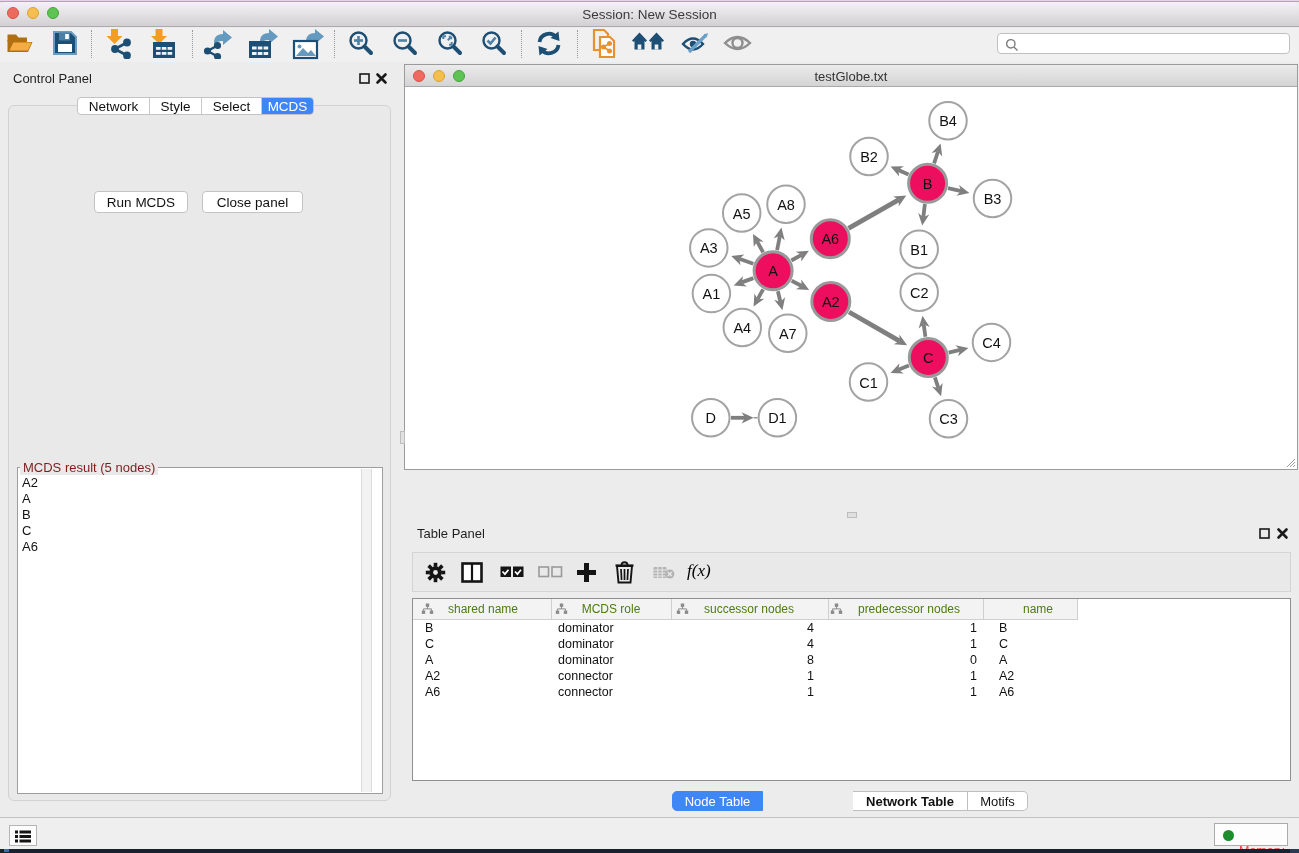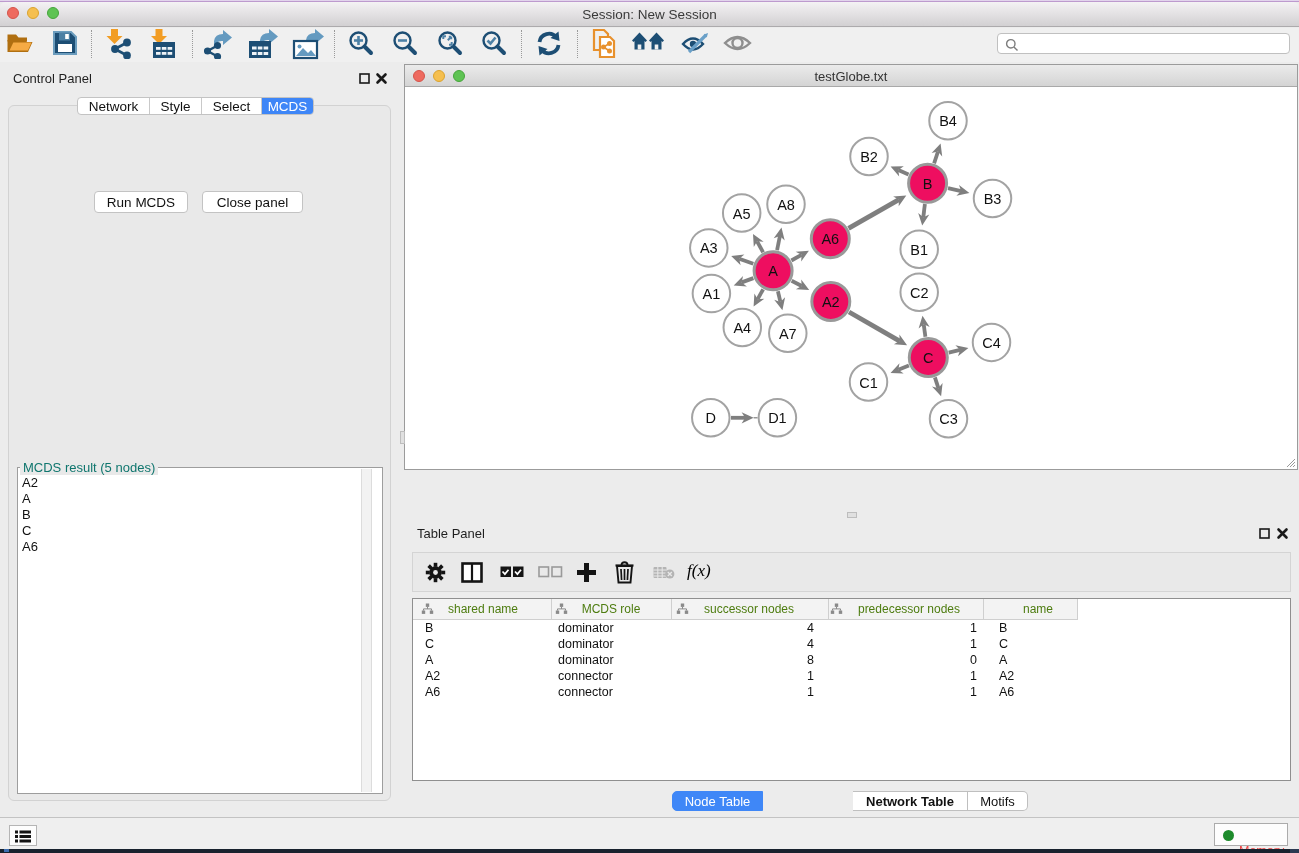--- a/index.html
+++ b/index.html
@@ -186,21 +186,21 @@
   <div class="seg" style="left:77px;top:35px;">
     <div style="width:72px;">Network</div>
     <div style="width:52px;">Style</div>
     <div style="width:60px;">Select</div>
     <div class="sel" style="width:51px;">MCDS</div>
   </div>
   <div class="btn" style="left:94px;top:129px;width:94px;height:22px;">Run MCDS</div>
   <div class="btn" style="left:202px;top:129px;width:101px;height:22px;">Close panel</div>
 
   <div class="abs" style="left:17px;top:405px;width:366px;height:327px;border:1px solid #9d9d9d;background:#fff;"></div>
-  <div class="abs" style="left:20px;top:398px;background:#e9e9e9;padding:0 3px;font-size:13px;color:#0f766e;">MCDS result (5 nodes)</div>
+  <div class="abs" style="left:20px;top:398px;background:#e9e9e9;padding:0 3px;font-size:13px;color:#7f1d1d;">MCDS result (5 nodes)</div>
   <div class="abs" style="left:22px;top:413px;font-size:13px;color:#111;line-height:16px;">A2<br>A<br>B<br>C<br>A6</div>
   <div class="abs" style="left:361px;top:407px;width:11px;height:323px;background:#f2f2f2;border-left:1px solid #dcdcdc;border-right:1px solid #dcdcdc;"></div>
 </div>
 
 <div class="abs" style="left:404px;top:64px;width:894px;height:406px;background:#fff;border:1px solid #9b9b9b;">
   <div style="position:absolute;left:0;top:0;width:100%;height:22px;background:linear-gradient(#ebebeb,#d4d4d4);border-bottom:1px solid #a9a9a9;">
     <div class="tl" style="left:8px;top:5px;background:#ee6a5f;border:0.5px solid #d5544b;"></div>
     <div class="tl" style="left:28px;top:5px;background:#f5bf4f;border:0.5px solid #dba32e;"></div>
     <div class="tl" style="left:48px;top:5px;background:#5ec353;border:0.5px solid #46a53c;"></div>
     <div style="position:absolute;top:3.5px;width:100%;text-align:center;font-size:13px;color:#333;">testGlobe.txt</div>

